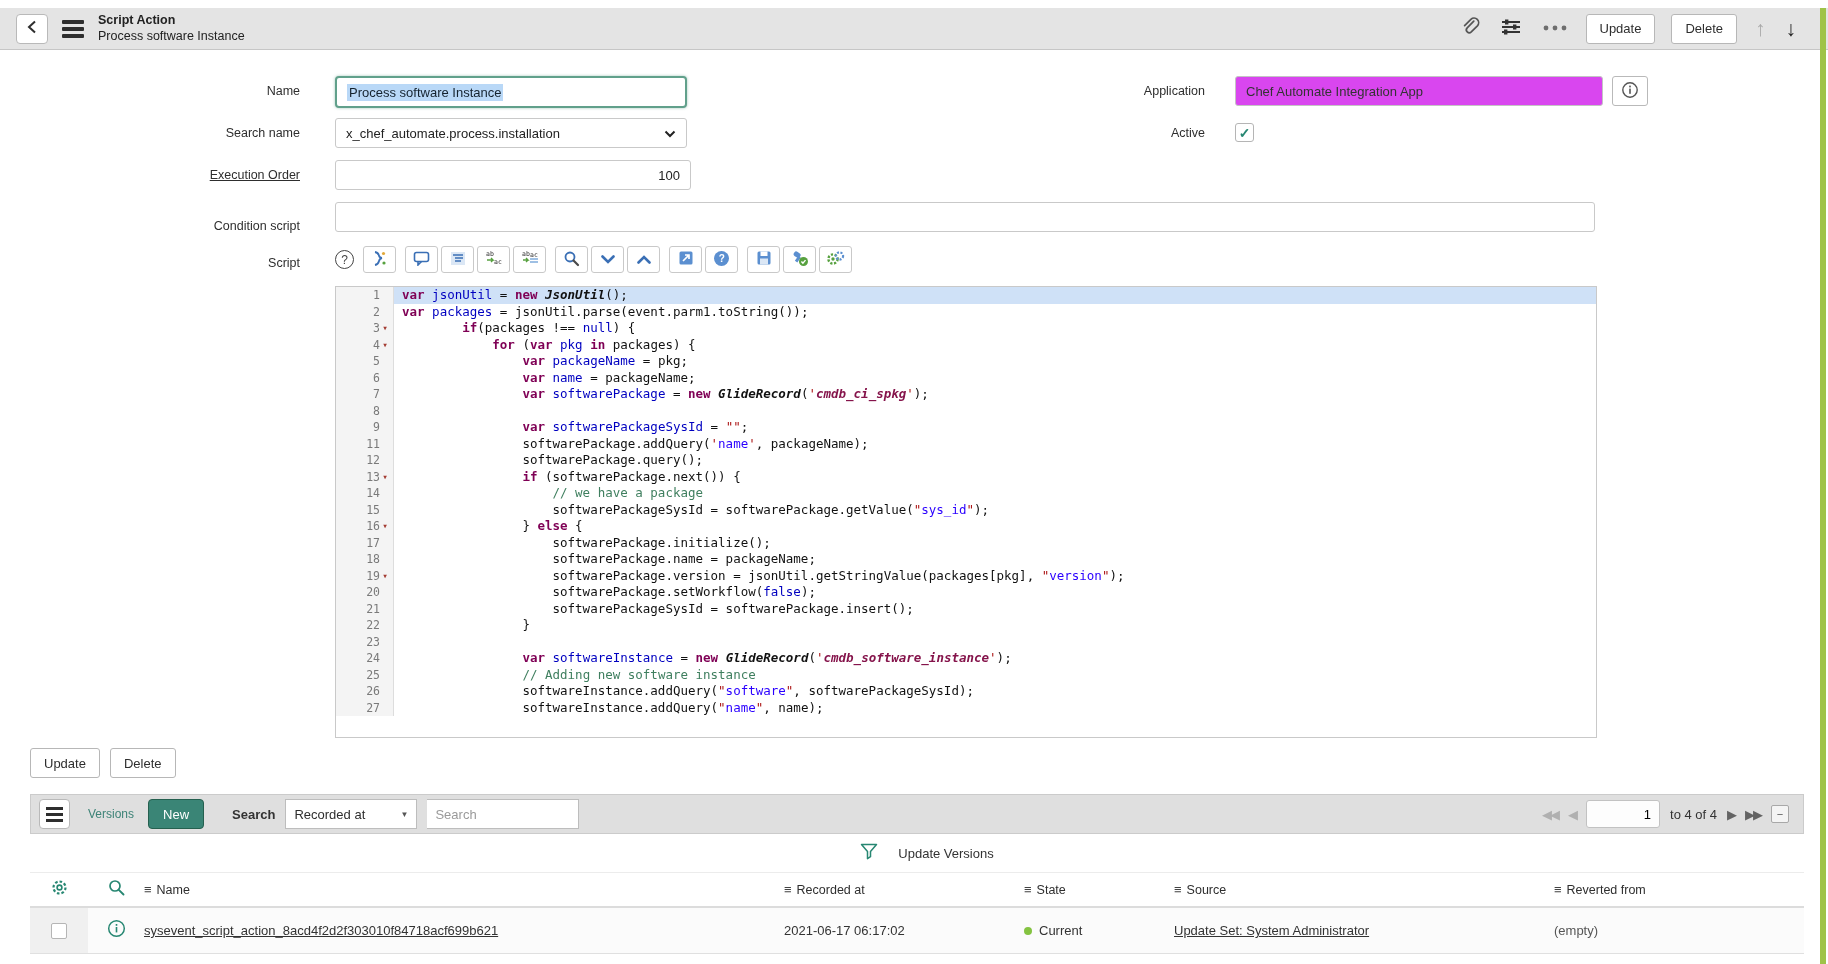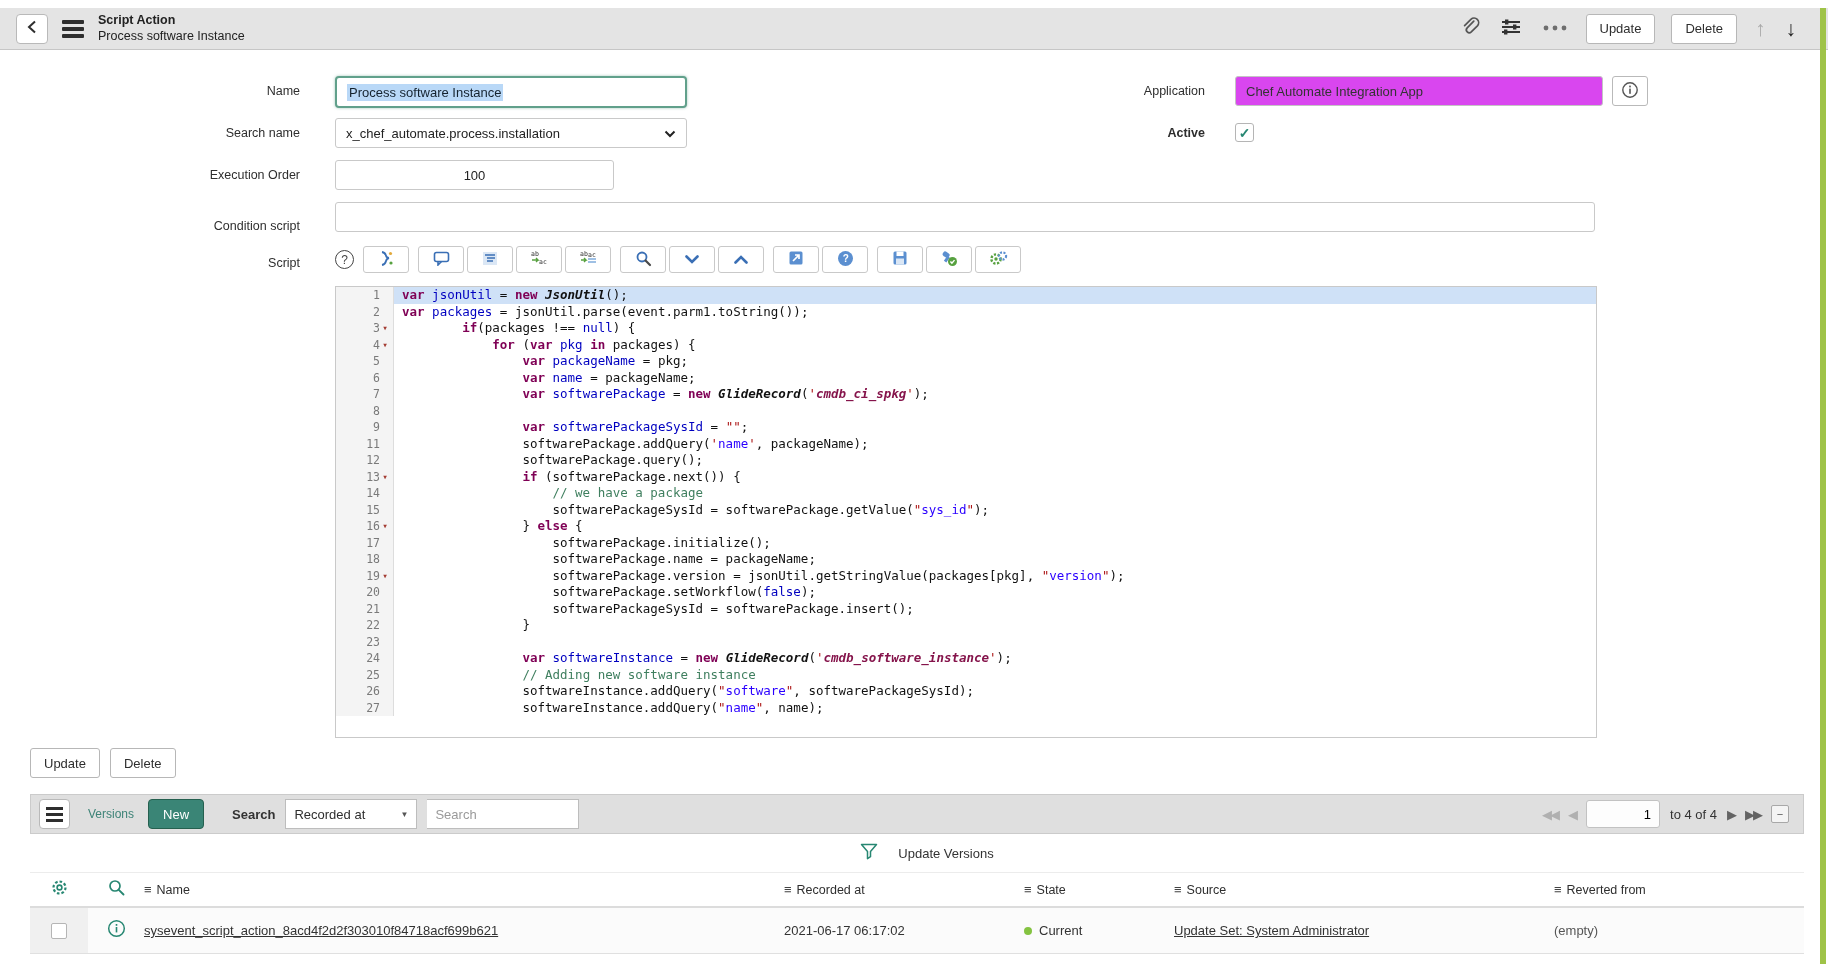--- a/index.html
+++ b/index.html
@@ -38,34 +38,34 @@
   .lbl { position:absolute; width:300px; text-align:right; font-size:12.5px; color:#2e2e2e; line-height:30px; }
   .field { position:absolute; height:30px; border:1px solid #c9c9c9; border-radius:3px; background:#fff;
            font-size:13px; color:#222; font-family:inherit; padding:0 10px; }
   .name-field {
     left:335px; top:26px; width:352px; height:32px;
     border:2px solid #61a08b; border-radius:4px; box-shadow:0 0 3px rgba(97,160,139,.6);
     display:flex; align-items:center;
   }
   .name-field .sel { background:#b9d8f7; padding:1px 2px; font-size:13px; color:#14222e; }
   .select-box { left:335px; top:68px; width:352px; display:flex; align-items:center; justify-content:space-between; cursor:pointer; }
-  .exec-input { left:335px; top:110px; width:279px; text-align:center; }
+  .exec-input { left:335px; top:110px; width:356px; text-align:right; }
   .cond-input { left:335px; top:152px; width:1260px; }
   .app-field { left:1235px; top:26px; width:368px; background:#d946ef; border-color:#c4c4c4; display:flex; align-items:center; color:#333; }
   .info-btn { position:absolute; left:1612px; top:26px; width:36px; height:30px; background:#fff;
               border:1px solid #b9b9b9; border-radius:3px; display:flex; align-items:center; justify-content:center; cursor:pointer; }
   .checkbox { position:absolute; left:1235px; top:73px; width:19px; height:19px; background:#fff; border:1px solid #b5b5b5;
               border-radius:3px; display:flex; align-items:center; justify-content:center; cursor:pointer;
               color:#278772; font-size:14px; font-weight:bold; }
   
   .script-toolbar { position:absolute; left:335px; top:196px; display:flex; align-items:center; gap:9px; }
   .tb-help { width:19px; height:19px; border:1.5px solid #444; border-radius:50%; display:flex; align-items:center;
              justify-content:center; font-size:12px; color:#444; cursor:pointer; background:#fff; }
   .tb-group { display:flex; gap:3px; }
-  .tb-btn { width:46px; height:27px; background:#fff; border:1px solid #c9c9c9; border-radius:3px;
+  .tb-btn { width:33px; height:27px; background:#fff; border:1px solid #c9c9c9; border-radius:3px;
             display:flex; align-items:center; justify-content:center; cursor:pointer; padding:1px; }
   
   .editor {
     position:absolute; left:335px; top:236px; width:1262px; height:452px;
     border:1px solid #c9c9c9; background:#fff; overflow:hidden;
     font-family:"DejaVu Sans Mono", monospace; font-size:12.5px; line-height:16.5px;
   }
   .code-line { display:flex; }
   .gutter { width:58px; flex:0 0 58px; background:#f4f4f4; border-right:1px solid #ddd;
             display:flex; align-items:center; justify-content:flex-end; padding-right:3px; }
@@ -211,26 +211,26 @@
   <div class="lbl" style="left:0; top:68px;">Search name</div>
   <div class="field select-box">
     <span>x_chef_automate.process.installation</span>
     <span>
       <svg width="12" height="8" viewBox="0 0 12 8">
           <polyline points="1.5,1.5 6,6 10.5,1.5" fill="none" stroke="#222" stroke-width="2"></polyline>
         </svg>
     </span>
   </div>
 
-  <div class="lbl" style="left:905px; top:68px;font-weight:bold;">Active</div>
+  <div class="lbl" style="left:905px; top:68px;">Active</div>
   <div class="checkbox">
       <span id="active-check">✓</span>
     </div>
 
-  <div class="lbl" style="left:0; top:110px;">Execution Order</div>
+  <div class="lbl" style="left:0; top:110px;text-decoration:underline;">Execution Order</div>
   <input class="field exec-input" value="100" style="">
 
   <div class="lbl" style="left:0; top:161px;">Condition script</div>
   <input class="field cond-input" value="" style="">
 
   <div class="lbl" style="left:0; top:198px;">Script</div>
 
   <div class="script-toolbar">
     <div class="tb-help">
         <span>?</span>

